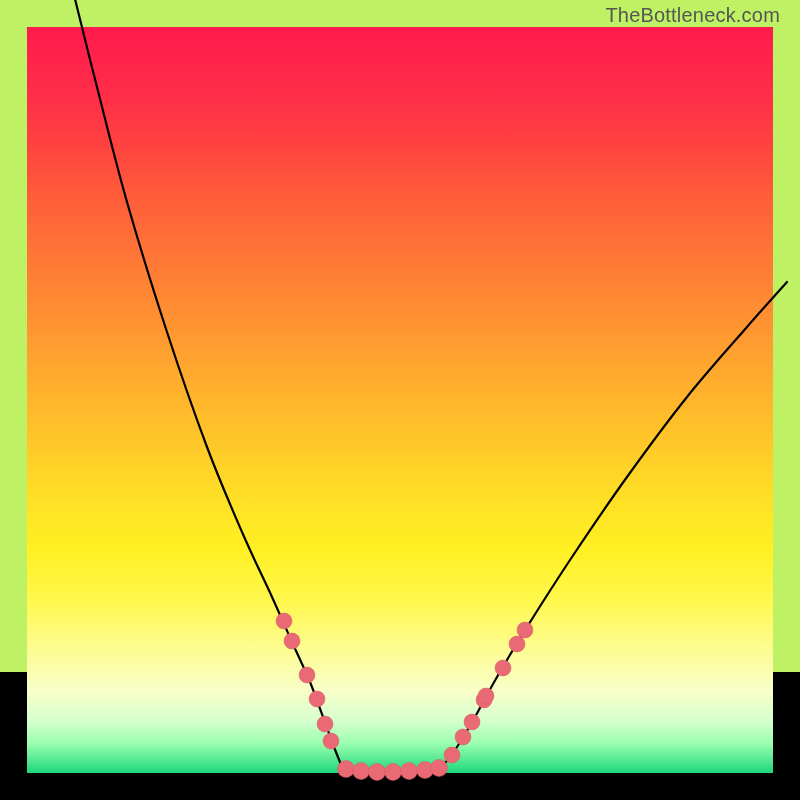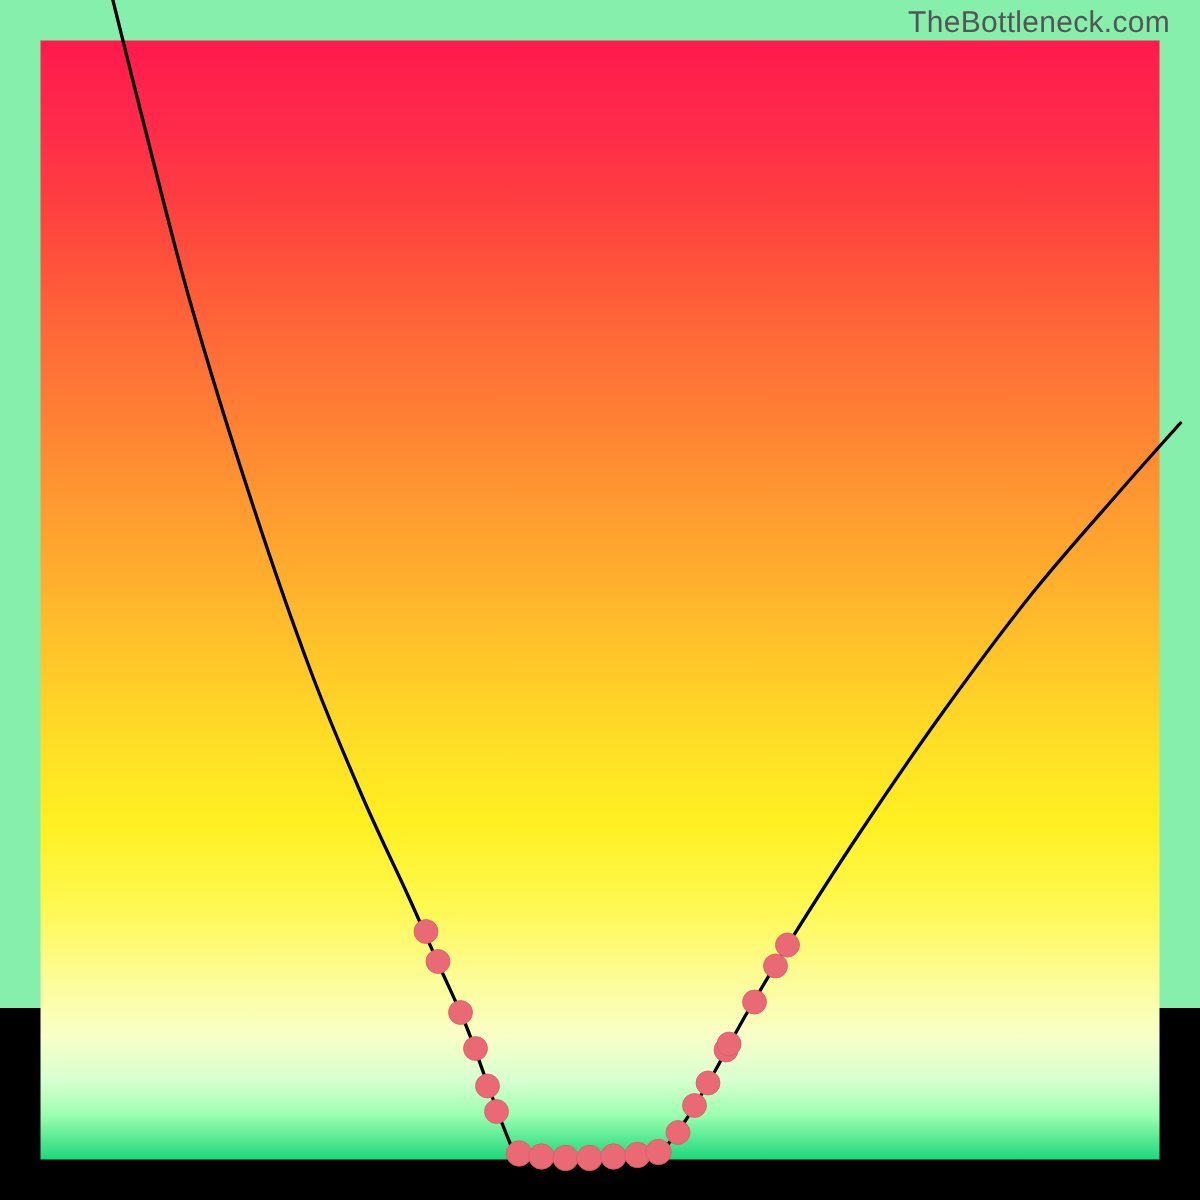--- a/index.html
+++ b/index.html
@@ -10,21 +10,21 @@
     background: #000;
     overflow: hidden;
     font-family: Arial, Helvetica, sans-serif;
   }
   .frame {
     position: absolute;
     left: 0;
     top: 0;
     width: 800px;
     height: 672px;
-    background: #86efac;
+    background: #bef264;
   }
   .plot-area {
     position: absolute;
     left: 27px;
     top: 27px;
     width: 746px;
     height: 746px;
     background: linear-gradient(to bottom,
       #ff1a4d 0%,
       #ff2b4a 8%,

